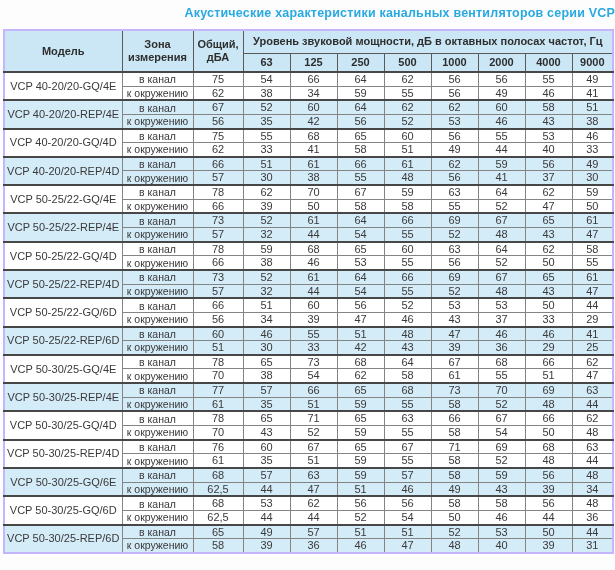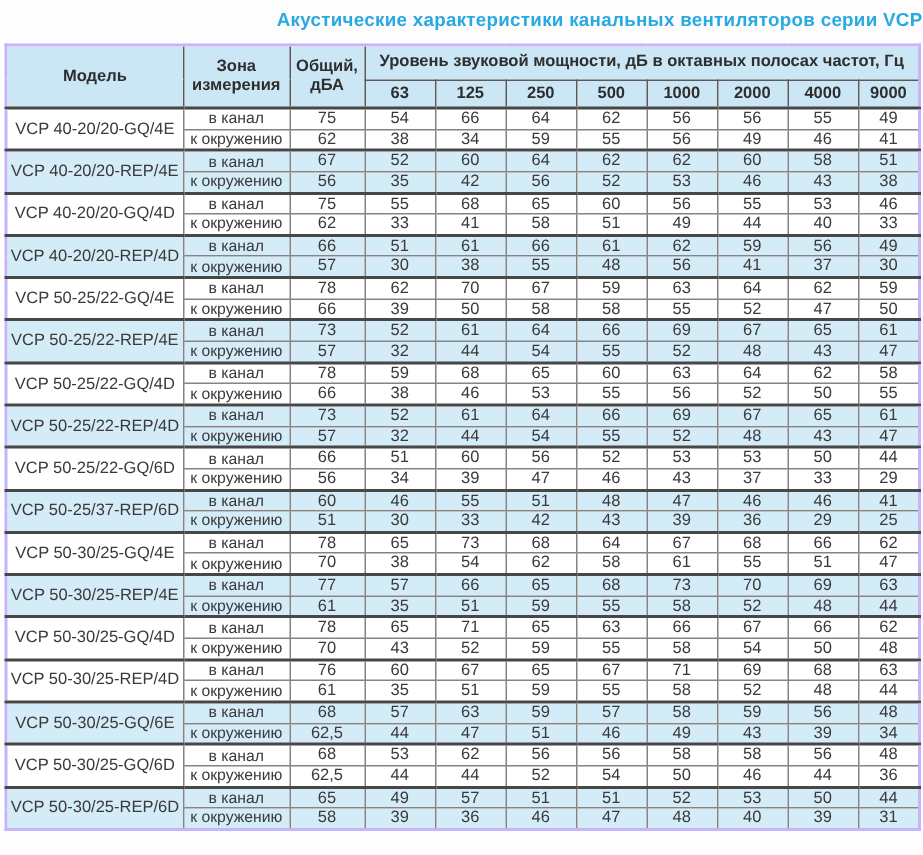--- a/index.html
+++ b/index.html
@@ -313,21 +313,21 @@
           <td class="level">34</td>
           <td class="level">39</td>
           <td class="level">47</td>
           <td class="level">46</td>
           <td class="level">43</td>
           <td class="level">37</td>
           <td class="level">33</td>
           <td class="level">29</td>
         </tr>
         <tr class="group-start hl">
-          <td class="model" rowspan="2">VCP 50-25/37-REP/6D</td>
+          <td class="model" rowspan="2">VCP 50-25/22-REP/6D</td>
           <td class="zone">в канал</td>
           <td class="total">60</td>
           <td class="level">46</td>
           <td class="level">55</td>
           <td class="level">51</td>
           <td class="level">48</td>
           <td class="level">47</td>
           <td class="level">46</td>
           <td class="level">46</td>
           <td class="level">41</td>

